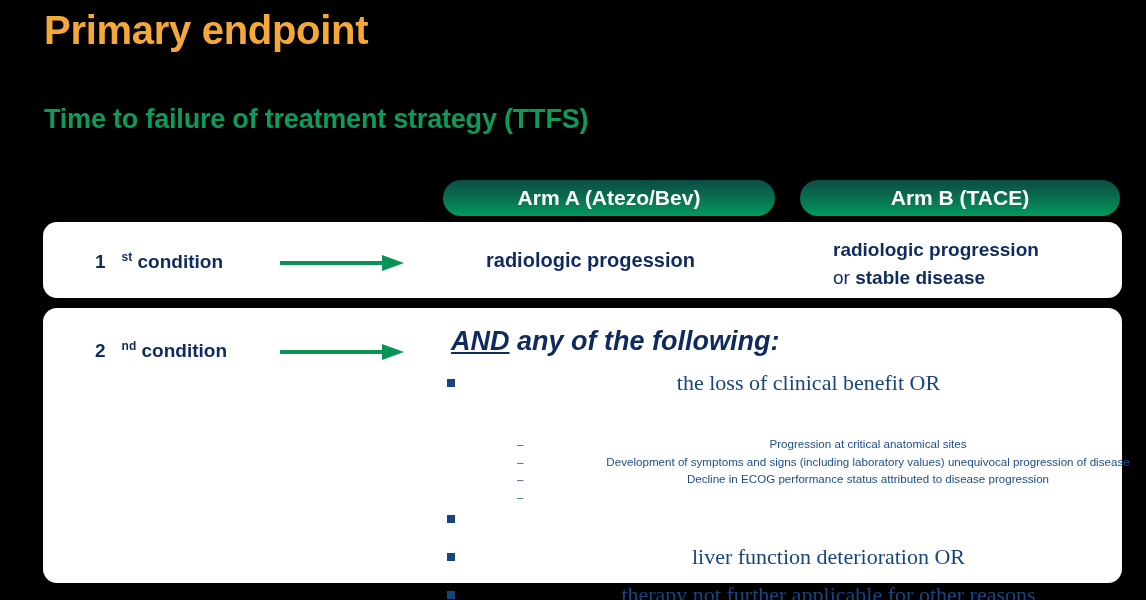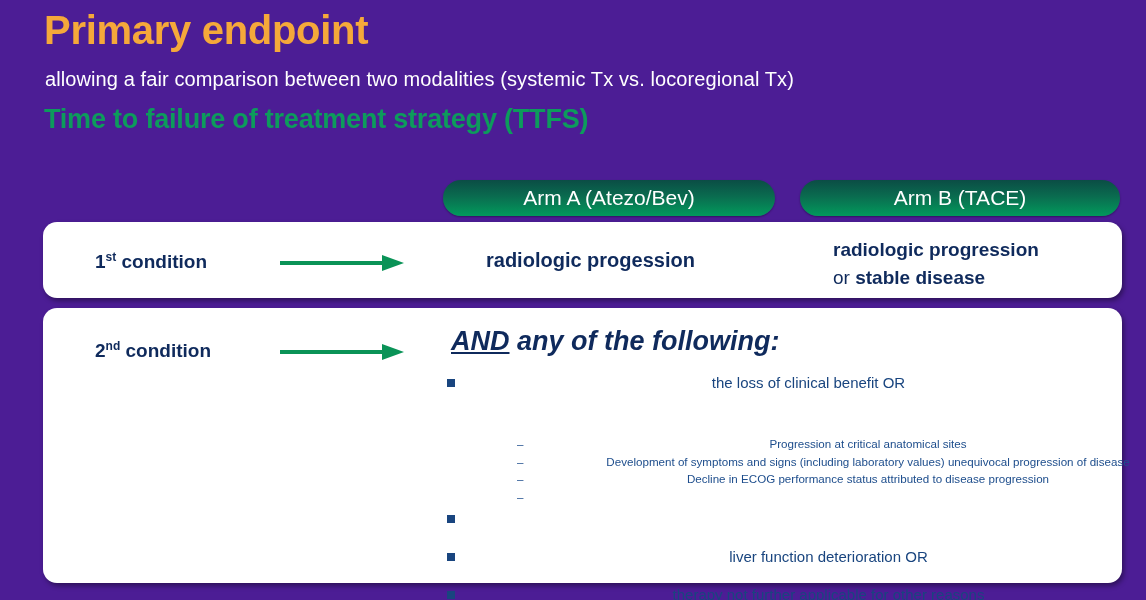--- a/index.html
+++ b/index.html
@@ -2,21 +2,21 @@
 <html><head>
 <meta charset="utf-8">
 <style>
   * { box-sizing: border-box; margin: 0; padding: 0; }
   html, body {
     width: 1146px; height: 600px;
     background: #04285c;
     font-family: "Liberation Sans", sans-serif;
     overflow: hidden;
   }
-  .slide { position: relative; width: 1146px; height: 600px; background: #4c1d95; }
+  .slide { position: relative; width: 1146px; height: 600px; background: #000000; }
 
   
   .title {
     position: absolute; left: 44px; top: 8px;
     font-size: 40px; font-weight: bold; color: #f5a83a;
     letter-spacing: -0.3px; line-height: 1.1;
   }
   .subtitle {
     position: absolute; left: 45px; top: 68px;
     font-size: 20px; color: #ffffff; font-weight: normal;
@@ -30,21 +30,21 @@
 
   
   .colhead-label {
     position: absolute; left: 46px; top: 180px;
     font-size: 19px; font-weight: bold; color: #ffffff;
   }
   .armhead {
     position: absolute; top: 180px; height: 36px;
     border-radius: 18px;
     background: linear-gradient(to bottom, #0b4d45 0%, #0a6b4f 45%, #029a5c 100%);
-    color: #ffffff; font-size: 21px; font-weight: normal;
+    color: #ffffff; font-size: 21px; font-weight: bold;
     display: flex; align-items: center; justify-content: center;
     box-shadow: 0 1px 2px rgba(0,0,0,0.35);
   }
   #arm-a { left: 443px; width: 332px; }
   #arm-b { left: 800px; width: 320px; }
 
   
   .card {
     position: absolute; left: 43px; width: 1079px;
     background: #ffffff; border-radius: 14px;
@@ -52,21 +52,21 @@
   }
   #card-row1 { top: 222px; height: 76px; }
   #card-row2 { top: 308px; height: 275px; text-align: center; }
 
   .cond-label {
     position: absolute; left: 52px;
     font-size: 19px; font-weight: bold; color: #0f2a5c;
   }
   #cond1-label { top: 28px; }
   #cond2-label { top: 31px; }
-  .cond-label sup { font-size: 12px; vertical-align: super; }
+  .cond-label sup { font-size: 12px; vertical-align: super; margin-left: 16px; }
 
   
   .arrow { position: absolute; left: 235px; width: 130px; height: 22px; }
   #arrow1 { top: 30px; }
   #arrow2 { top: 33px; }
 
   
   .cell {
     position: absolute; color: #0f2a5c; text-align: left;
   }
@@ -83,22 +83,22 @@
   
   .and-head {
     position: absolute; left: 408px; top: 18px;
     font-size: 27px; font-weight: bold; color: #0f2a5c; font-style: italic;
   }
   .and-head .u { text-decoration: underline; }
 
   .bullets { position: absolute; left: 404px; top: 62px; width: 660px; }
   .bullet-row {
     position: relative; color: #19457f;
-    font-size: 15px; padding-left: 63px; margin-bottom: 0px;
-    height: 38px; line-height: 26px;
+    font-size: 22px; padding-left: 63px; margin-bottom: 0px;
+    height: 38px; line-height: 26px; font-family: Liberation Serif, serif;
   }
   .bullet-row .sq {
     position: absolute; left: 0px; top: 9px;
     width: 8px; height: 8px; background: #19457f;
   }
 
   .subbullets { position: absolute; left: 474px; top: 127px; width: 660px; }
   .sub-row {
     position: relative; color: #1d4d8c;
     font-size: 11.6px; padding-left: 42px; line-height: 17.5px;
@@ -110,21 +110,20 @@
   }
 
   #bullets-tail { position: absolute; left: 404px; top: 198px; width: 700px; }
 </style>
 </head>
 <body>
 
 <div class="slide">
 
   <div class="title">Primary endpoint</div>
-  <div class="subtitle">allowing a fair comparison between two modalities (systemic Tx vs. locoregional Tx)</div>
   <div class="greenline">Time to failure of treatment strategy (TTFS)</div>
 
   <div class="armhead" id="arm-a">Arm A (Atezo/Bev)</div>
   <div class="armhead" id="arm-b">Arm B (TACE)</div>
 
   <div class="card" id="card-row1">
     <div class="cond-label" id="cond1-label"><span>1</span><sup>st</sup><span> condition</span></div>
 
     <svg class="arrow" id="arrow1" viewBox="0 0 130 22">
       <line x1="2" y1="11" x2="108" y2="11" stroke="#0a9357" stroke-width="4"></line>

